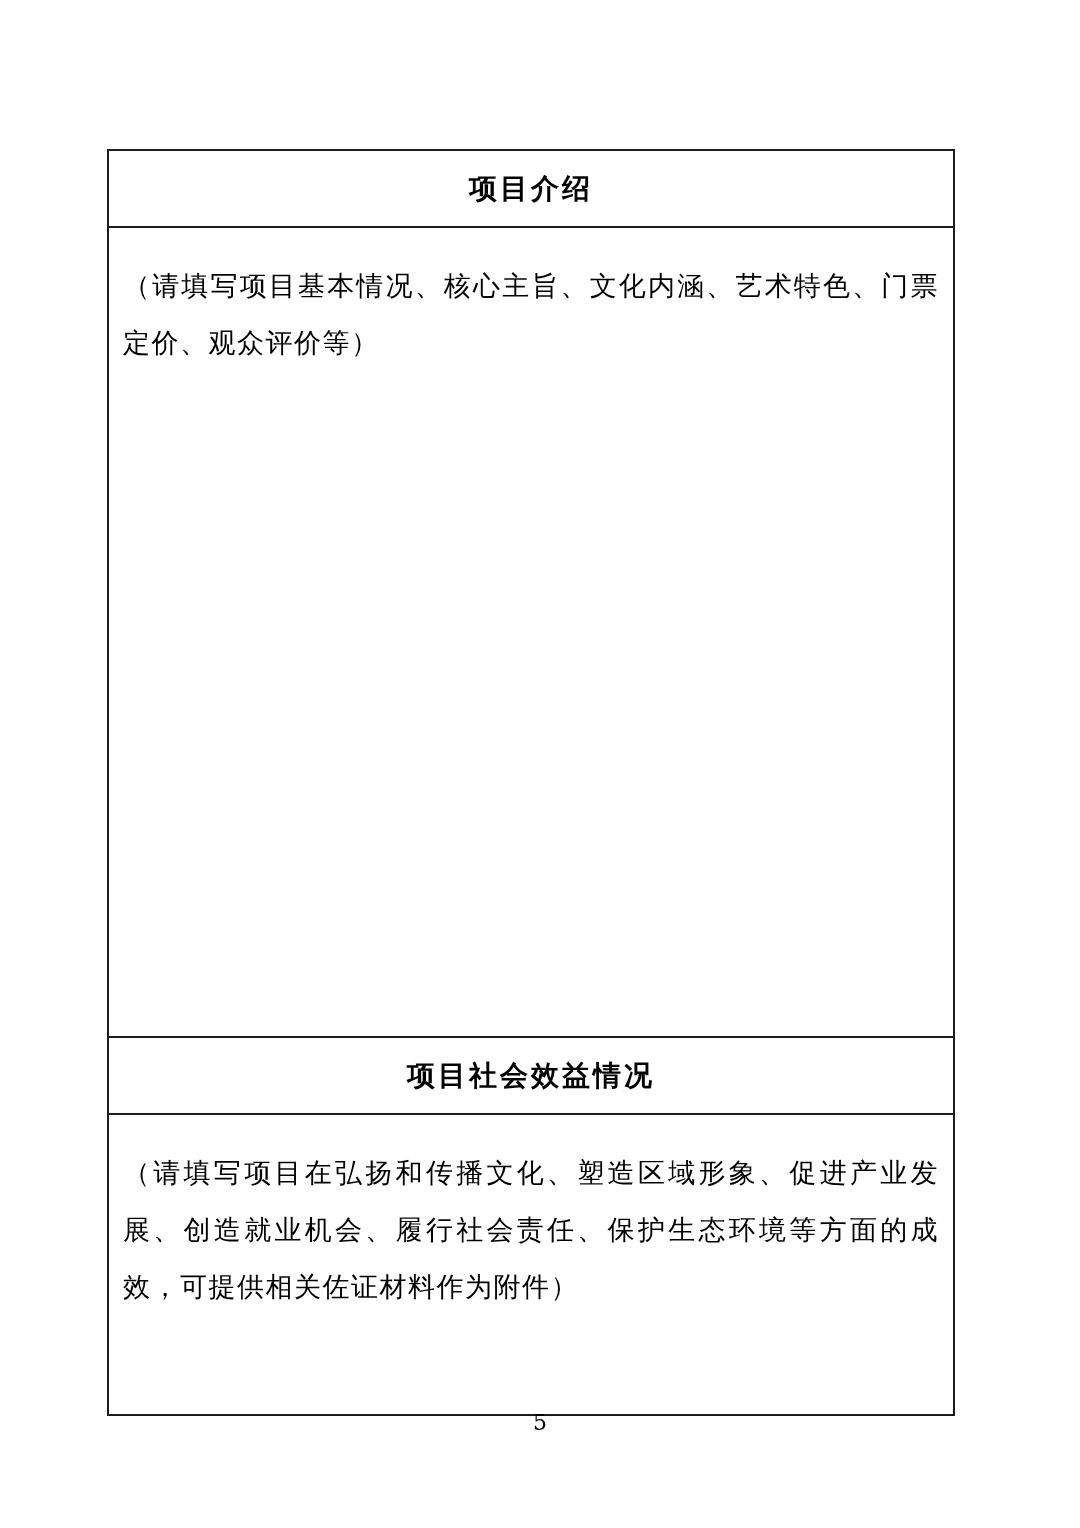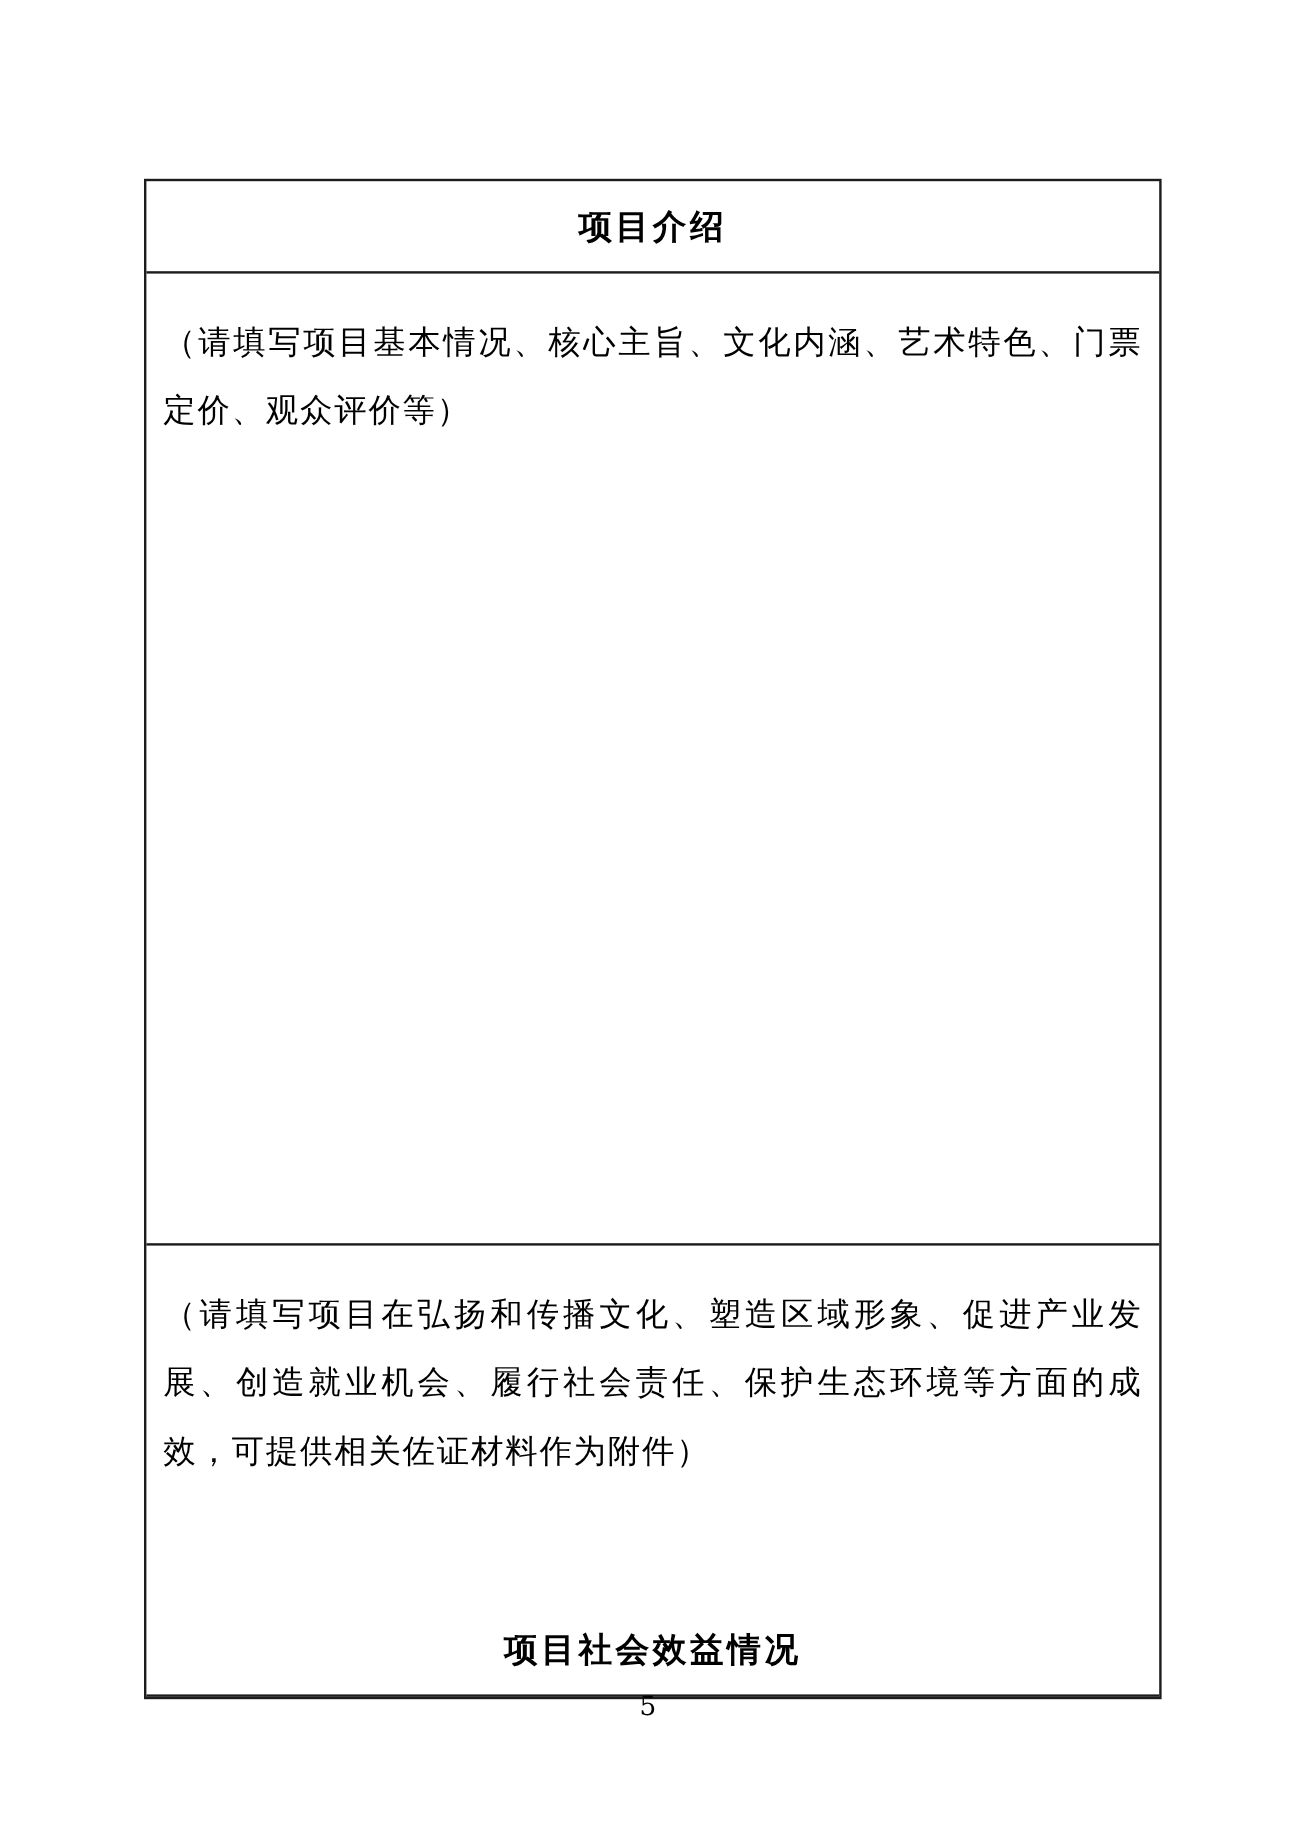--- a/index.html
+++ b/index.html
@@ -11,21 +11,21 @@
     position: relative;
     width: 1080px;
     height: 1528px;
     background: #ffffff;
     color: #000000;
     font-family: "DejaVu Serif", "Liberation Serif", serif;
     overflow: hidden;
   }
   .form-table {
     position: absolute;
-    left: 120px;
+    left: 107px;
     top: 149px;
     width: 848px;
     box-sizing: border-box;
     border: 2px solid #1c1c1c;
     background: #ffffff;
   }
   .row {
     box-sizing: border-box;
   }
   .header-row {
@@ -78,25 +78,25 @@
   <div class="form-table">
 
     <div class="row header-row">
       <span class="section-title">项目介绍</span>
     </div>
 
     <div class="row body-row row-intro">
       <p class="hint-text">（请填写项目基本情况、核心主旨、文化内涵、艺术特色、门票定价、观众评价等）</p>
     </div>
 
+    <div class="row header-row">
+      <span class="section-title">项目社会效益情况</span>
+    </div>
+
     <div class="row body-row row-benefit">
       <p class="hint-text">（请填写项目在弘扬和传播文化、塑造区域形象、促进产业发展、创造就业机会、履行社会责任、保护生态环境等方面的成效，可提供相关佐证材料作为附件）</p>
-    </div>
-
-    <div class="row header-row">
-      <span class="section-title">项目社会效益情况</span>
     </div>
 
   </div>
 
   <div class="page-number">5</div>
 
 </div>
 
 </body></html>

